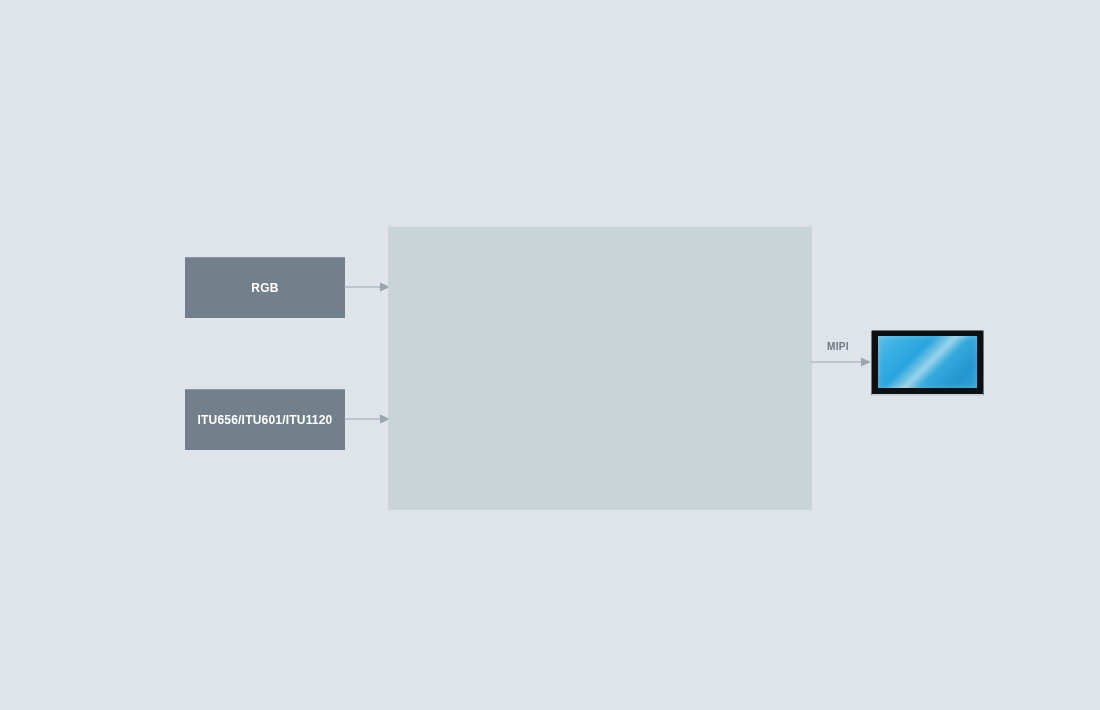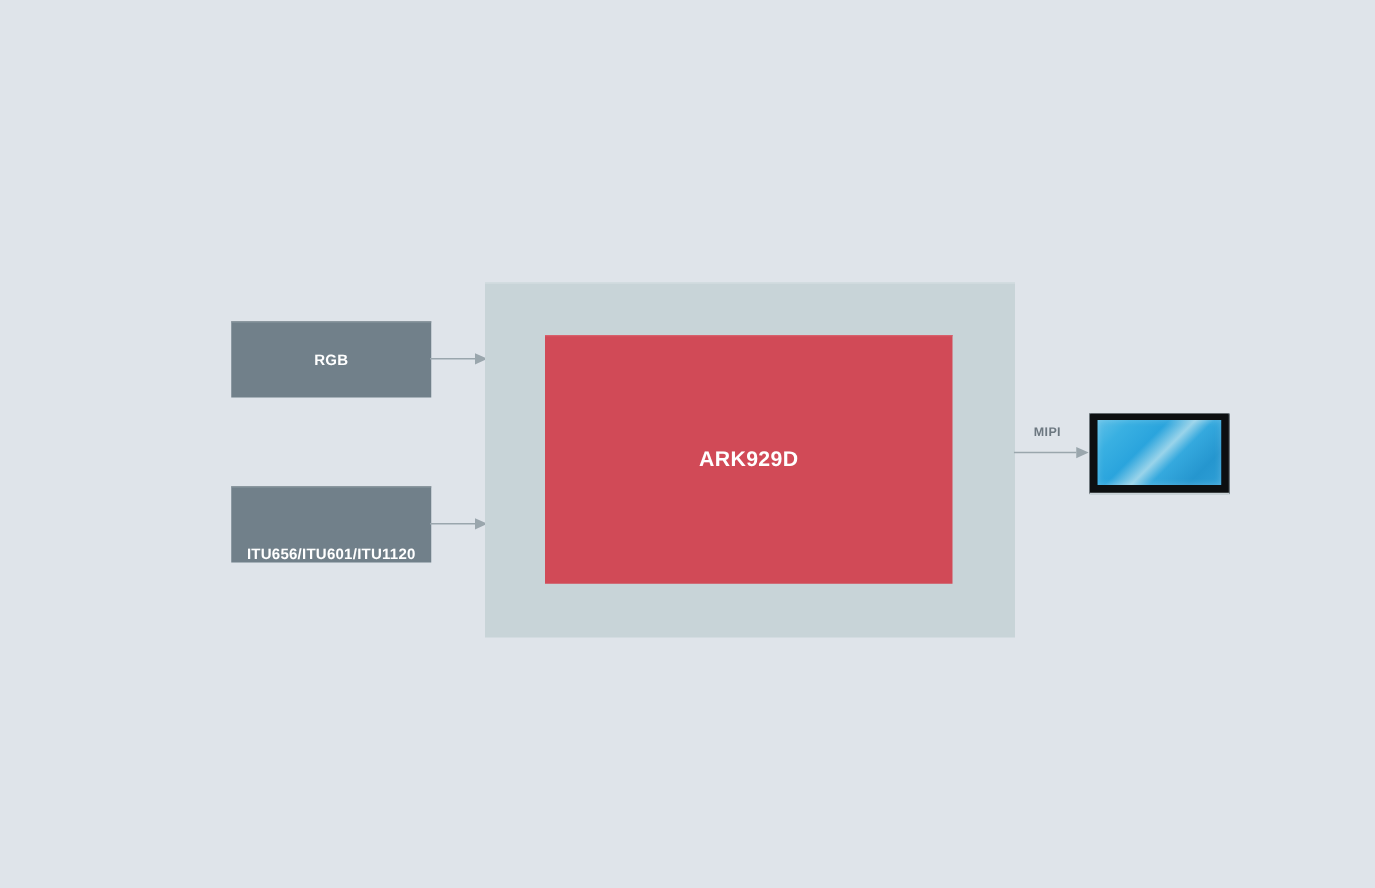--- a/index.html
+++ b/index.html
@@ -39,21 +39,20 @@
     width: 160px;
     height: 61px;
     font-size: 12px;
   }
   #src-itu {
     left: 141px;
     top: 389px;
     width: 160px;
     height: 61px;
     font-size: 12px;
-    align-items: flex-end;
   }
 
   
   #chip-container {
     position: absolute;
     left: 344px;
     top: 226px;
     width: 424px;
     height: 284px;
     background: #c8d4d8;
@@ -169,23 +168,20 @@
     <polygon points="36,1.5 46,6 36,10.5" fill="#9aa6ad"></polygon>
   </svg>
 
   <svg id="arrow-itu" class="arrow" viewBox="0 0 46 12">
     <line x1="0" y1="6" x2="36" y2="6" stroke="#9aa6ad" stroke-width="1.2"></line>
     <polygon points="36,1.5 46,6 36,10.5" fill="#9aa6ad"></polygon>
   </svg>
 
   <div id="chip-container"></div>
 
-  <div id="chip-core">
-    <span id="chip-core-label">ARK929D</span>
-  </div>
 
   <div id="mipi-label">MIPI</div>
 
   <svg id="arrow-mipi" class="arrow" viewBox="0 0 60 12">
     <line x1="0" y1="6" x2="50" y2="6" stroke="#9aa6ad" stroke-width="1.2"></line>
     <polygon points="50,1.5 60,6 50,10.5" fill="#9aa6ad"></polygon>
   </svg>
 
   <div id="monitor">
     <div id="monitor-bezel"></div>

